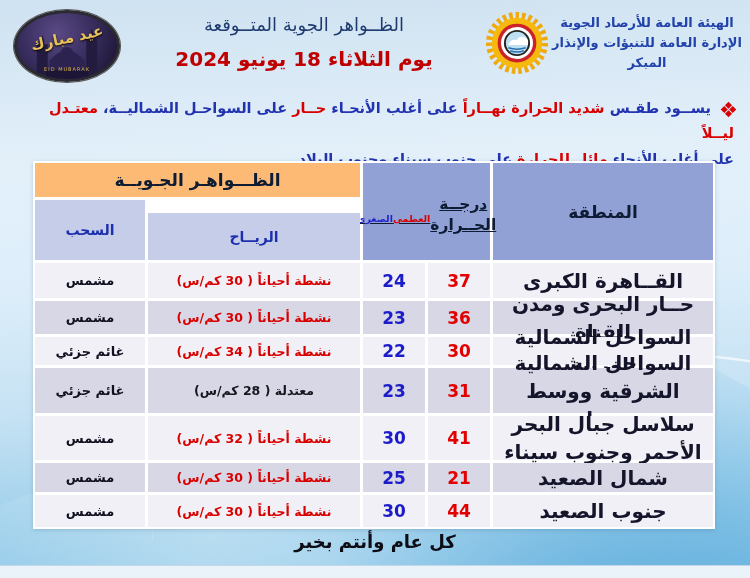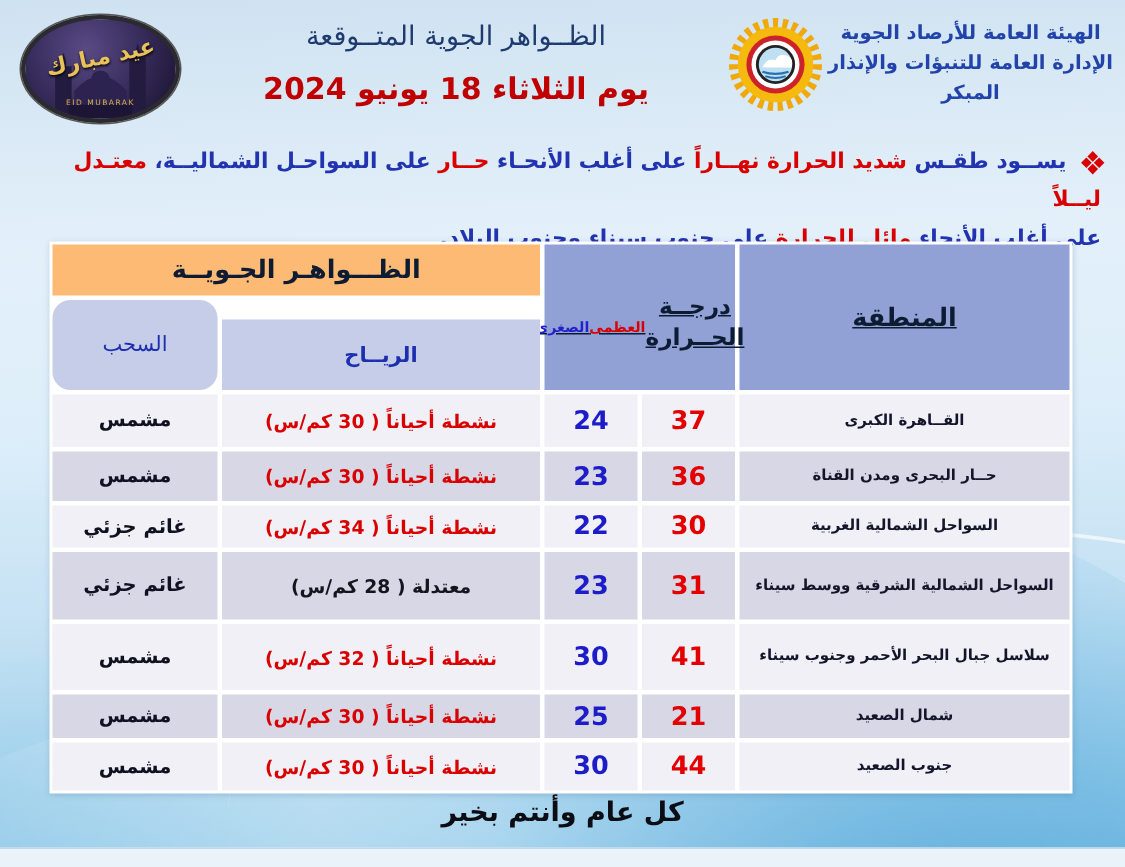--- a/index.html
+++ b/index.html
@@ -49,32 +49,32 @@
   [data-color="black"]{color:#15151d;}
 
   
   .wx-table{position:absolute;top:161px;left:33px;width:682px;direction:rtl;
     background:#fff;padding:2px;display:grid;grid-gap:3px;
     grid-template-columns:220px 62px 62px 212px 110px;
     grid-template-rows:34px 60px 35px 33px 28px 45px 44px 29px 32px;
     box-shadow:0 1px 4px rgba(60,90,130,.25);}
   .cell{display:flex;align-items:center;justify-content:center;text-align:center;padding:1px 4px;}
   .hd{background:var(--periwinkle);color:#0d1b33;font-weight:bold;}
-  .h-region{grid-area:1/1/3/2;font-size:17px;text-decoration:underline;}
+  .h-region{grid-area:1/1/3/2;font-size:17px;}
   .h-temp{grid-area:1/2/3/4;font-size:15.5px;line-height:1.35;padding-top:8px;text-decoration:underline;}
   .temp-subs{display:flex;width:100%;margin-top:8px;}
   .temp-subs span{flex:1;font-size:9.5px;font-weight:bold;}
   .max-lbl{color:#d90000;}
   .min-lbl{color:#2222cc;}
   .h-phen{grid-area:1/4/2/6;background:#fdba74;font-size:17px;color:#0d1b33;font-weight:bold;}
   .h-wind{grid-area:2/4/3/5;background:var(--subhead);color:#1c2fae;font-weight:bold;font-size:14px;margin-top:13px;}
-  .h-clouds{grid-area:2/5/3/6;background:var(--subhead);color:#1c2fae;font-weight:normal;font-size:14px;border-radius:12px;}
+  .h-clouds{grid-area:2/5/3/6;background:var(--subhead);color:#1c2fae;font-weight:bold;font-size:14px;}
   .lt{background:var(--rowlight);}
   .dk{background:var(--rowdark);}
-  .region{color:#14142a;font-weight:bold;font-size:10px;line-height:1.4;}
+  .region{color:#14142a;font-weight:bold;font-size:20px;line-height:1.4;}
   .tmax{color:#e30000;font-weight:bold;font-size:17px;font-family:"DejaVu Sans",sans-serif;}
   .tmin{color:#1c1cc8;font-weight:bold;font-size:17px;}
   .wind{font-weight:bold;font-size:12.5px;}
   .clouds{color:#101020;font-weight:bold;font-size:13px;}
 
   
   .greeting{position:absolute;top:531px;left:0;right:0;text-align:center;direction:rtl;
     color:#0c0c14;font-weight:bold;font-size:18px;letter-spacing:1px;}
 </style>
 </head>

